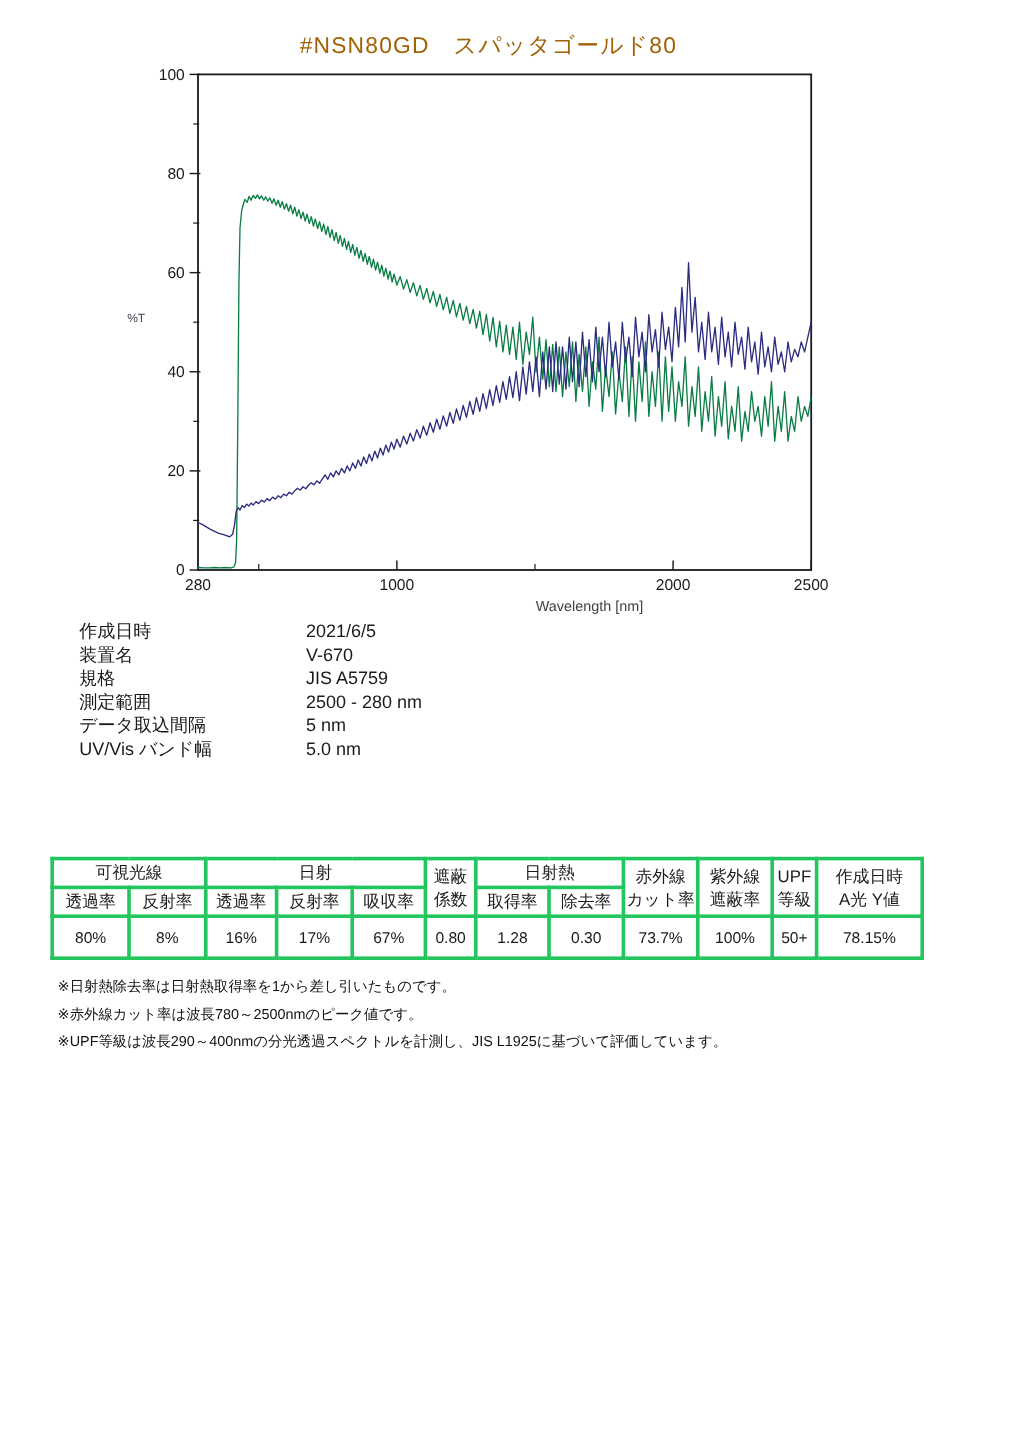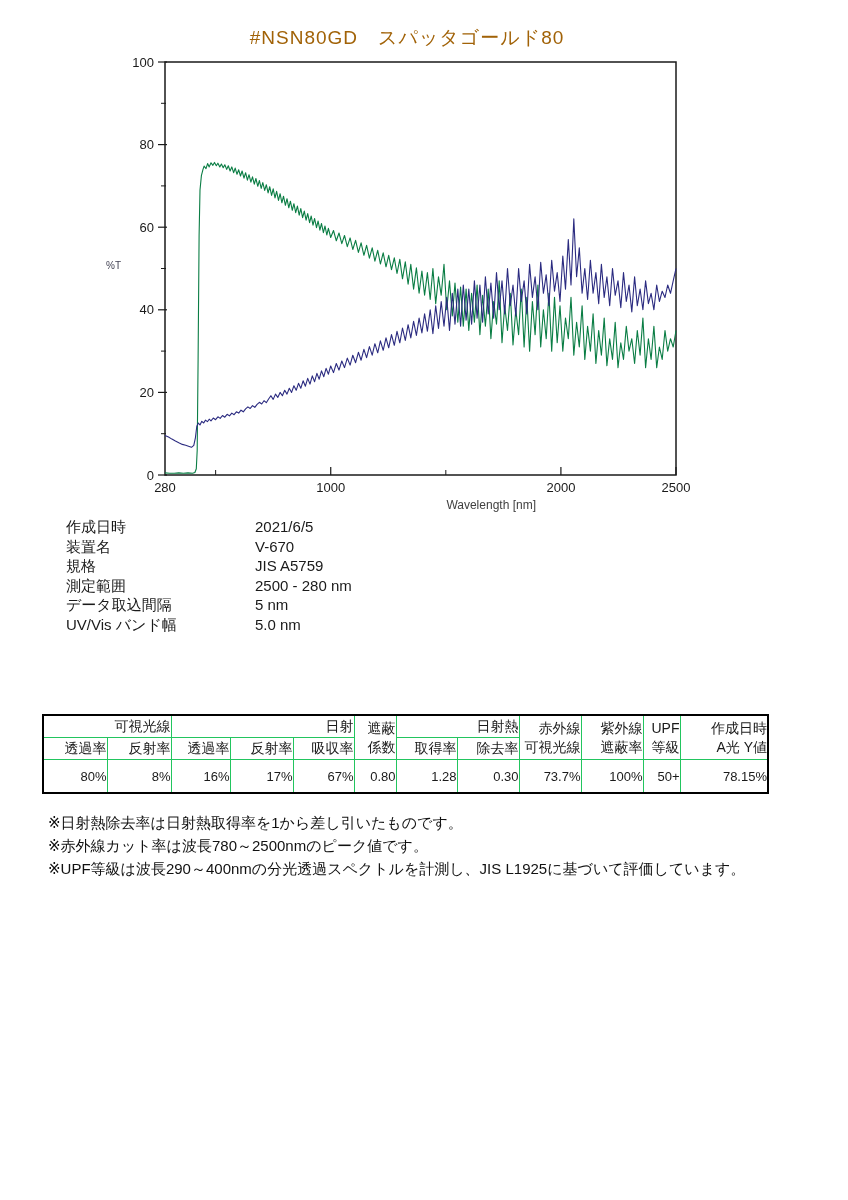--- a/index.html
+++ b/index.html
@@ -12,26 +12,26 @@
   #chart-svg text{font-family:"Liberation Sans","DejaVu Sans",sans-serif;}
   .ylab{position:absolute;left:106px;top:260px;width:44px;font-size:10px;color:#445;}
   .xlab{position:absolute;left:336px;top:498px;width:200px;text-align:right;
         font-size:12px;color:#404040;}
   .meta{position:absolute;left:66px;top:517px;font-size:15px;line-height:19.5px;}
   .meta-row{display:flex;}
   .meta-label{width:189px;}
   .meta-value{}
   .spec-table{position:absolute;left:42px;top:714px;border-collapse:collapse;
               border:2px solid #000;table-layout:fixed;}
-  .spec-table td{border:1px solid #22c55e;text-align:right;padding:0;
+  .spec-table td{border:3px solid #22c55e;text-align:center;padding:0;
                  font-size:14px;overflow:hidden;}
   .spec-table .hrow td{height:21px;}
   .spec-table .vrow td{height:32px;font-size:13px;}
   .spec-table .two-line{white-space:pre-line;line-height:1.35;font-size:14px;}
-  .notes{position:absolute;left:48px;top:811px;font-size:15px;line-height:23px;color:#111;}
+  .notes{position:absolute;left:48px;top:811px;font-size:12px;line-height:23px;color:#111;}
   .logo{position:absolute;left:0;top:1070px;width:848px;height:120px;}
 </style>
 </head>
 <body>
 
 <div class="page">
 
   <div class="title">#NSN80GD　スパッタゴールド80</div>
 
   <div class="chart-wrap">
@@ -113,21 +113,21 @@
         <col style="width:88px">
     </colgroup>
     <tbody>
         <tr class="hrow">
       <td colspan="2">可視光線</td>
       <td colspan="3">日射</td>
       <td rowspan="2" class="two-line">遮蔽
 係数</td>
       <td colspan="2">日射熱</td>
       <td rowspan="2" class="two-line">赤外線
-可視光線</td>
+カット率</td>
       <td rowspan="2" class="two-line">紫外線
 遮蔽率</td>
       <td rowspan="2" class="two-line">UPF
 等級</td>
       <td rowspan="2" class="two-line">作成日時
 A光 Y値</td>
     </tr>
     <tr class="hrow">
       <td>透過率</td>
       <td>反射率</td>

